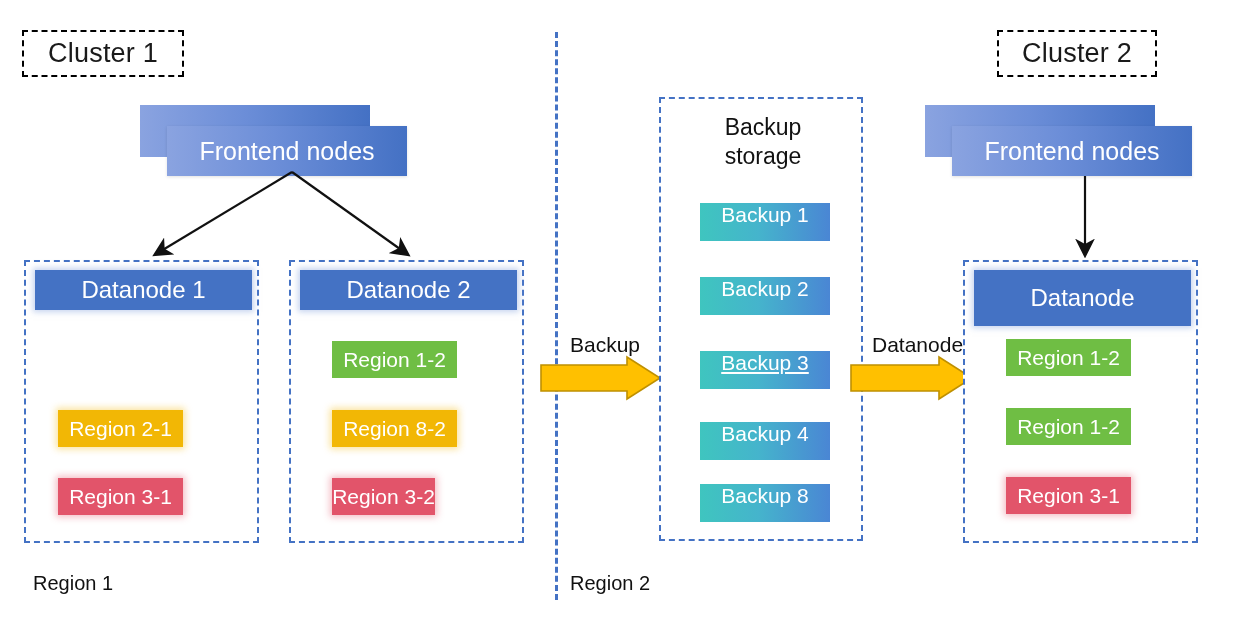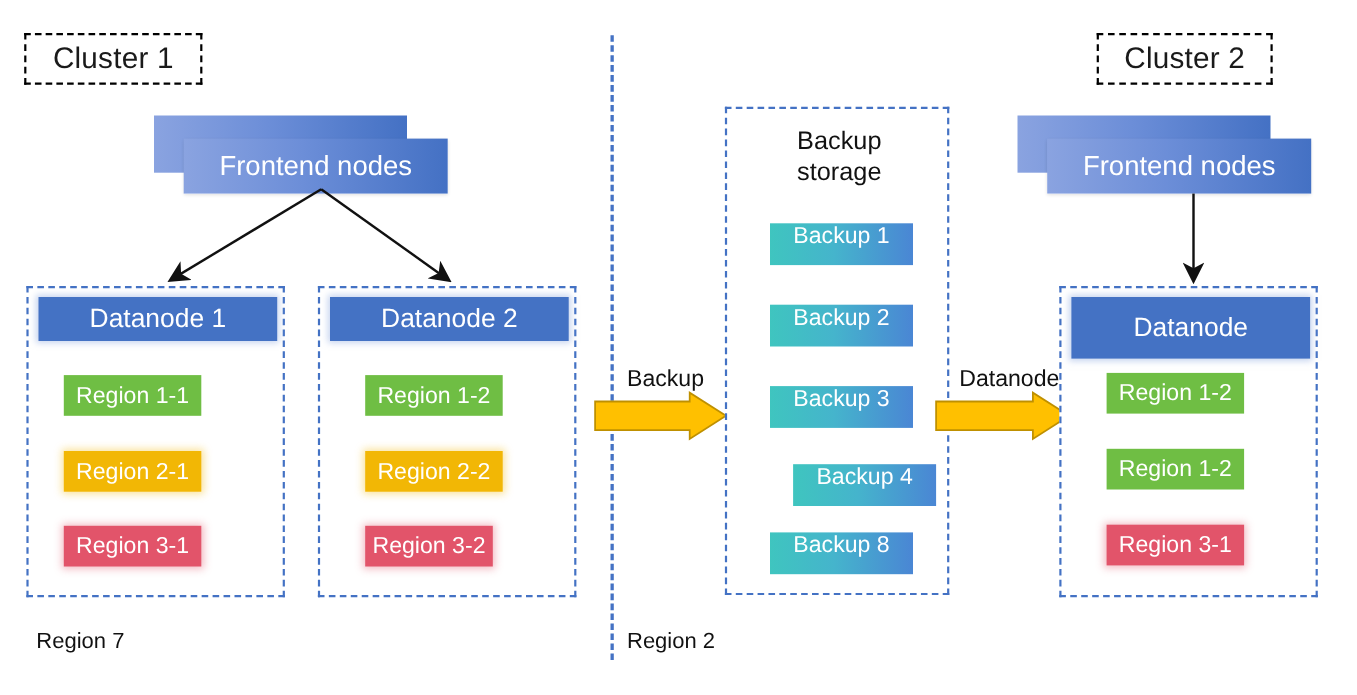--- a/index.html
+++ b/index.html
@@ -155,48 +155,45 @@
       </marker>
     </defs>
     <path d="M182,4 L46,86" stroke="#111111" stroke-width="2.2" fill="none" marker-end="url(#ah-black)"></path>
     <path d="M182,4 L297,86" stroke="#111111" stroke-width="2.2" fill="none" marker-end="url(#ah-black)"></path>
   </svg>
 
   <div class="abs dash-box" style="left:24px; top:260px; width:235px; height:283px;">
     <div class="abs datanode-bar" style="left:9px; top:8px; width:217px; height:40px;">
       <span>Datanode 1</span>
     </div>
-    <div class="abs region-chip region-green" style="left:32px; top:79px; width:125px; height:37px;">
-      <span>Region 1-1</span>
-    </div>
     <div class="abs region-chip region-gold" style="left:32px; top:148px; width:125px; height:37px;">
       <span>Region 2-1</span>
     </div>
     <div class="abs region-chip region-red" style="left:32px; top:216px; width:125px; height:37px;">
       <span>Region 3-1</span>
     </div>
   </div>
 
   <div class="abs dash-box" style="left:289px; top:260px; width:235px; height:283px;">
     <div class="abs datanode-bar" style="left:9px; top:8px; width:217px; height:40px;">
       <span>Datanode 2</span>
     </div>
     <div class="abs region-chip region-green" style="left:41px; top:79px; width:125px; height:37px;">
       <span>Region 1-2</span>
     </div>
     <div class="abs region-chip region-gold" style="left:41px; top:148px; width:125px; height:37px;">
-      <span>Region 2-2</span>
-    </div>
-    <div class="abs region-chip region-red" style="left:41px; top:216px; width:116px; height:37px;">
+      <span>Region 8-2</span>
+    </div>
+    <div class="abs region-chip region-red" style="left:41px; top:216px; width:103px; height:37px;">
       <span>Region 3-2</span>
     </div>
   </div>
 
   <div class="abs region-caption" style="left:33px; top:572px;">
-    <span>Region 7</span>
+    <span>Region 1</span>
   </div>
   <div class="abs region-caption" style="left:570px; top:572px;">
     <span>Region 2</span>
   </div>
 
   <div class="abs flow-label" style="left:570px; top:333px;">
     <span>Backup</span>
   </div>
   <svg class="abs" style="left:541px; top:357px;" width="120" height="42" viewBox="0 0 120 42">
     <path d="M0,8 L86,8 L86,0 L119,21 L86,42 L86,34 L0,34 Z" fill="#ffc000" stroke="#bf9000" stroke-width="1.6"></path>
@@ -206,24 +203,24 @@
     <div class="abs storage-title" style="left:0; top:14px; width:204px;">
       <div>Backup</div>
       <div>storage</div>
     </div>
     <div class="abs backup-chip" style="left:39px; top:104px; width:130px; height:38px;">
       <span>Backup 1</span>
     </div>
     <div class="abs backup-chip" style="left:39px; top:178px; width:130px; height:38px;">
       <span>Backup 2</span>
     </div>
-    <div class="abs backup-chip" style="left:39px; top:252px; width:130px; height:38px;">
+    <div class="abs backup-chip" style="left:39px; top:252px; width:130px; height:38px;text-decoration:underline;">
       <span>Backup 3</span>
     </div>
-    <div class="abs backup-chip" style="left:39px; top:323px; width:130px; height:38px;margin-left:21px;">
+    <div class="abs backup-chip" style="left:39px; top:323px; width:130px; height:38px;">
       <span>Backup 4</span>
     </div>
     <div class="abs backup-chip" style="left:39px; top:385px; width:130px; height:38px;">
       <span>Backup 8</span>
     </div>
   </div>
 
   <div class="abs flow-label" style="left:872px; top:333px;">
     <span>Datanode</span>
   </div>

